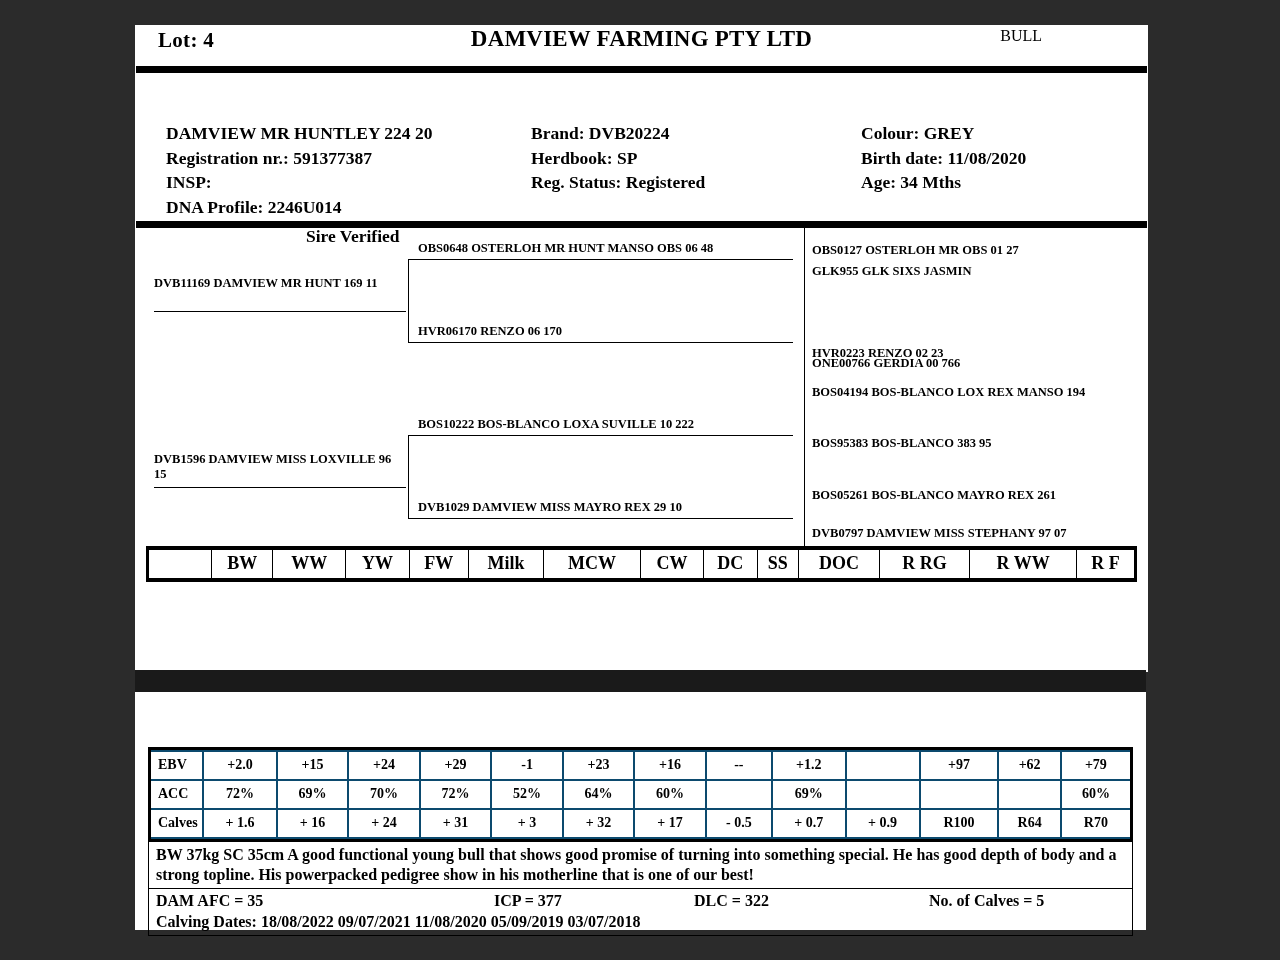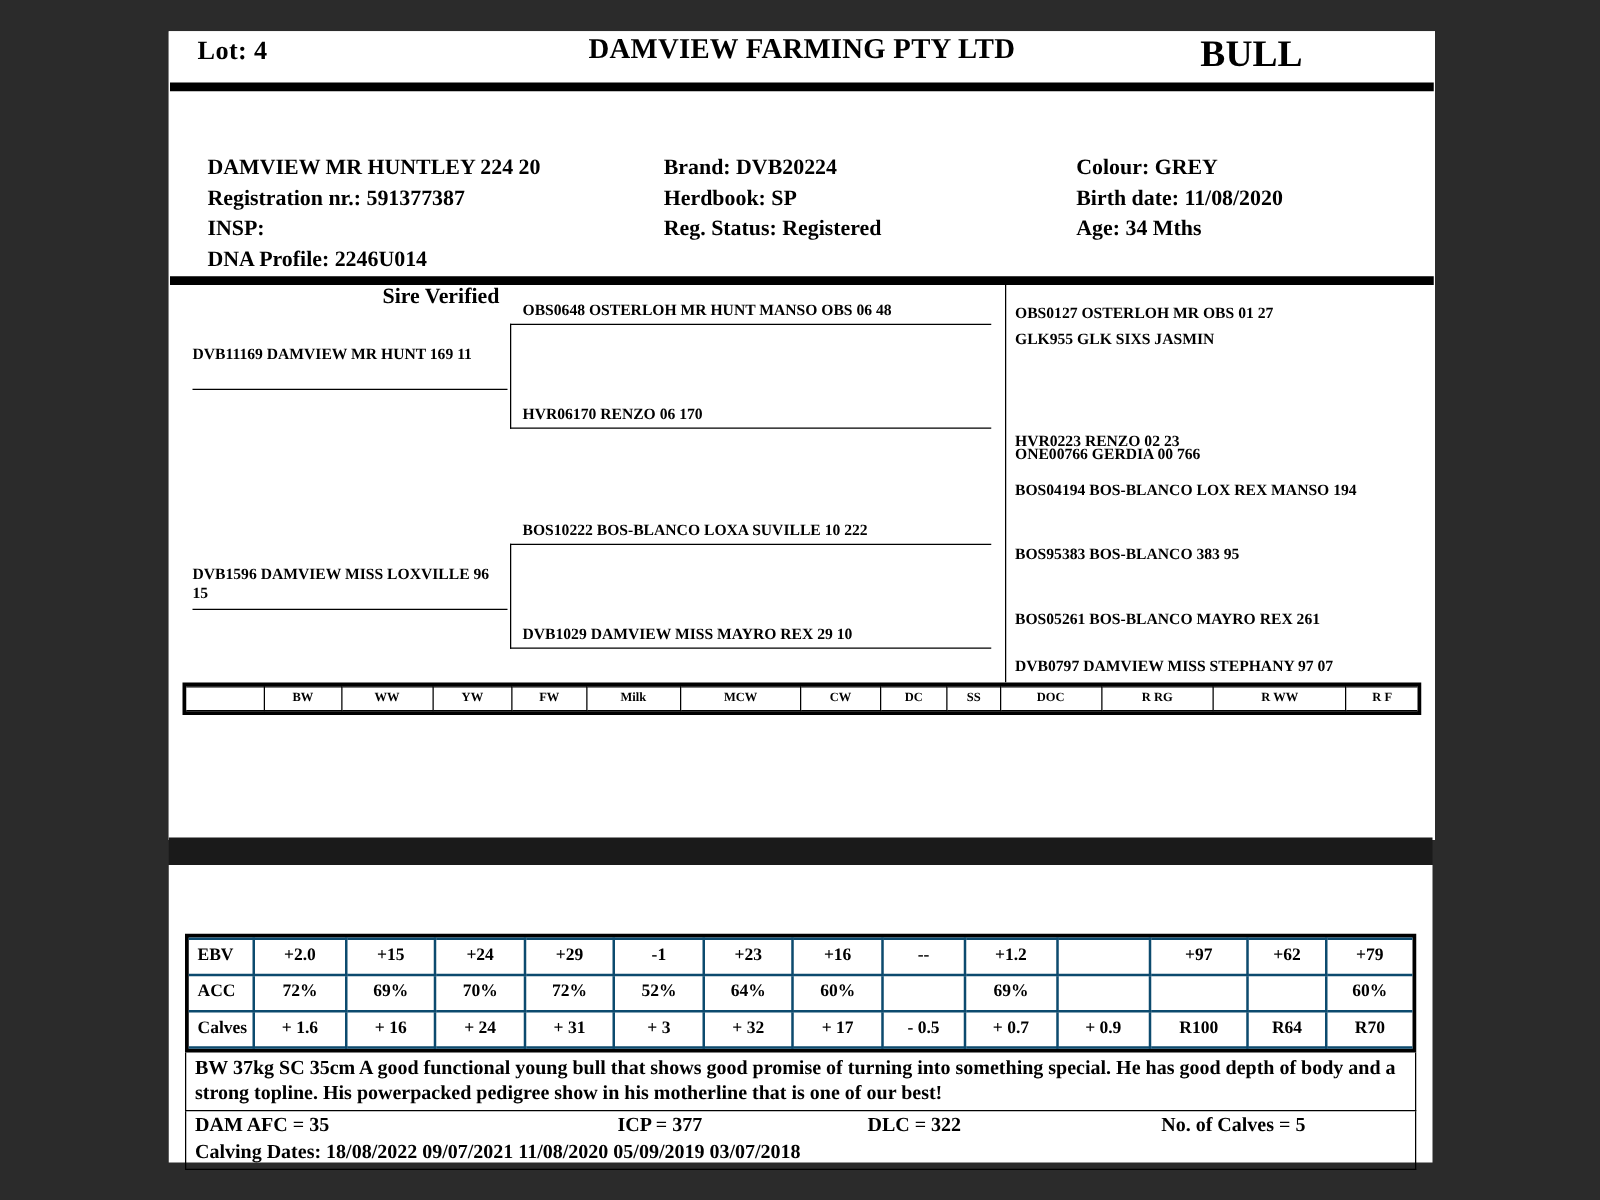--- a/index.html
+++ b/index.html
@@ -48,22 +48,22 @@
     top: 0px;
     text-align: center;
     font-size: 23px;
     font-weight: bold;
     letter-spacing: 0.2px;
   }
   .sex-label {
     position: absolute;
     right: 105px;
     top: 1px;
-    font-size: 30px;
-    font-weight: bold;
+    font-size: 16px;
+    font-weight: normal;
   }
   .hrule {
     height: 7px;
     background: #000000;
     margin: 0;
   }
 
   
   .info {
     position: relative;
@@ -108,21 +108,21 @@
   
   .traits-wrap {
     position: relative;
     margin: 0 10px;
     border: 3px solid #000;
     background: #fff;
   }
   table.traits {
     border-collapse: collapse;
     width: 100%;
-    font-size: 10px;
+    font-size: 18px;
     font-weight: bold;
   }
   table.traits th, table.traits td {
     border: 1px solid #000;
     padding: 3px 0 4px 0;
   }
   table.traits th:first-child, table.traits td:first-child {
     border-left: none;
   }
   table.traits th:last-child, table.traits td:last-child {

